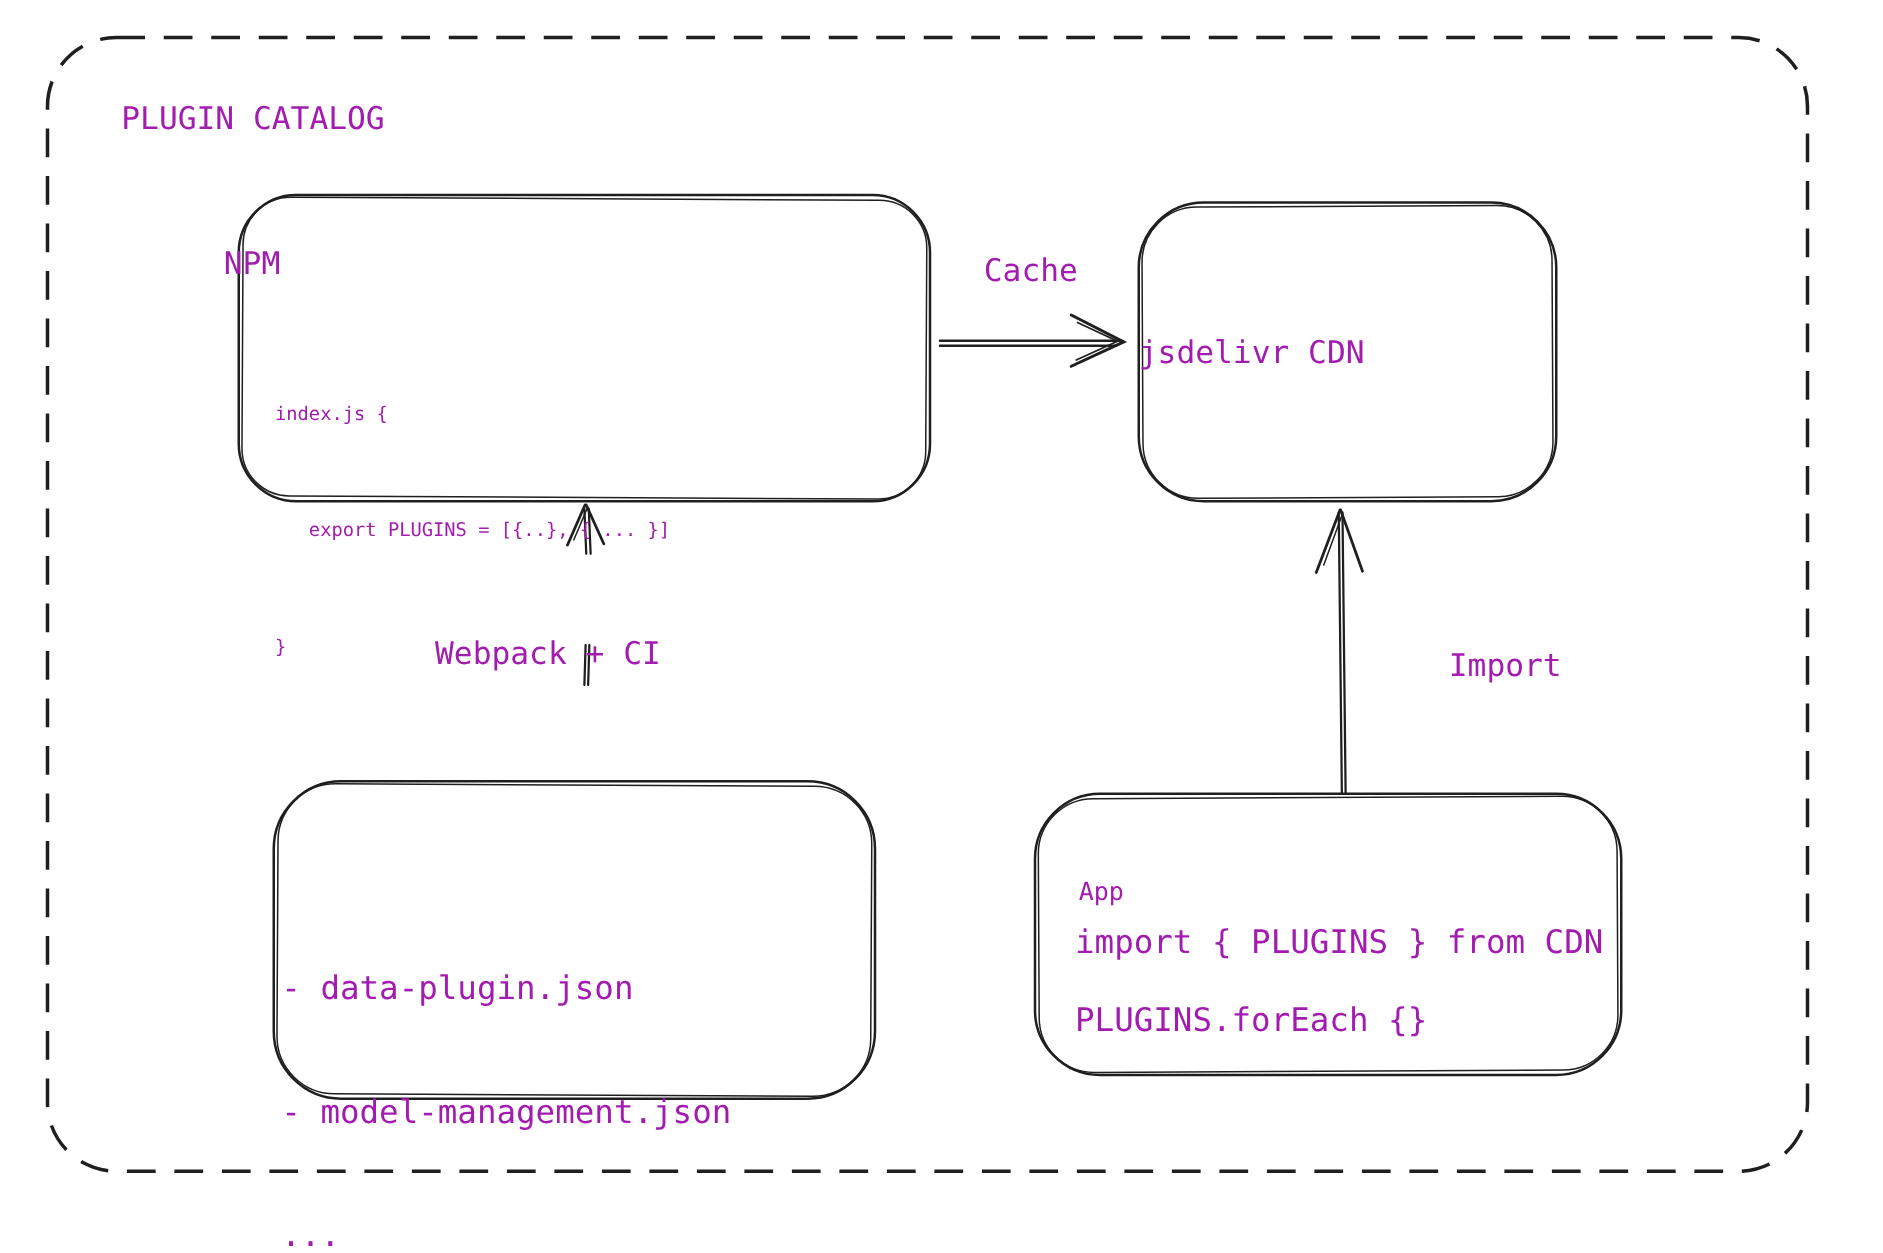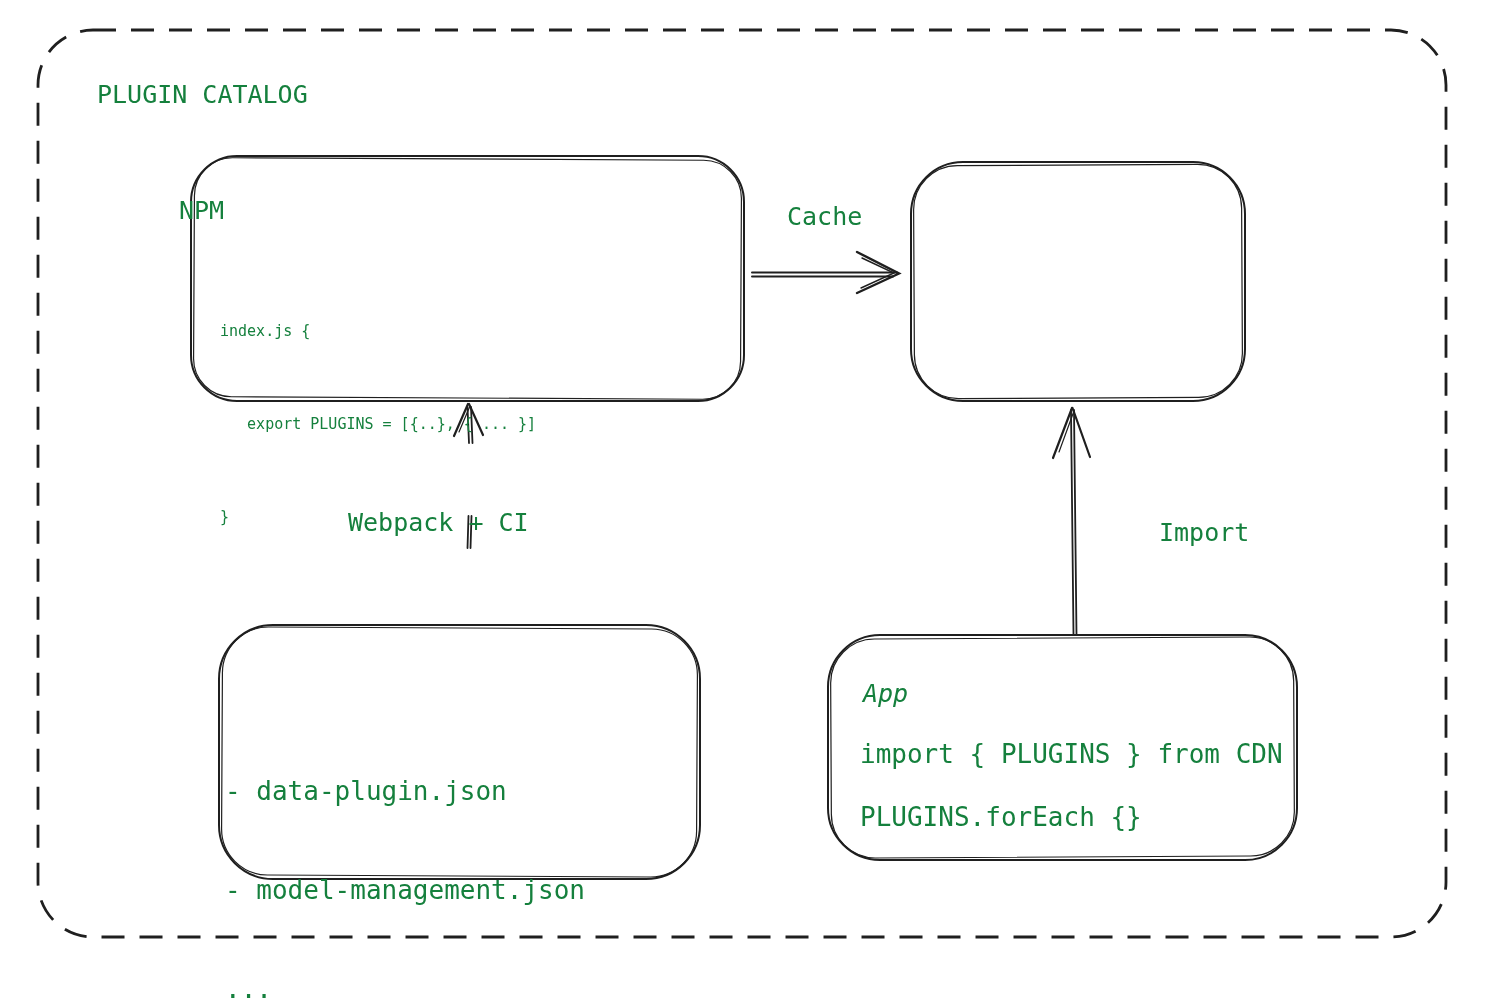--- a/index.html
+++ b/index.html
@@ -1,18 +1,18 @@
 <!DOCTYPE html>
 <html><head>
 <meta charset="utf-8">
 <style>
   html,body{margin:0;padding:0;background:#ffffff;}
   .canvas{
     position:relative;width:1506px;height:1002px;overflow:hidden;
-    background:#ffffff;color:#15803d;
+    background:#ffffff;color:#a21caf;
     font-family:"DejaVu Sans Mono","Liberation Mono",monospace;
   }
   .canvas svg{position:absolute;left:0;top:0;}
   .lbl{position:absolute;font-size:25px;line-height:28px;white-space:pre;}
   .center{text-align:left;}
   .code{position:absolute;font-size:15px;line-height:31px;white-space:pre;}
   .big{font-size:26px;}
 </style>
 </head>
 <body>
@@ -77,32 +77,33 @@
   <div class="lbl center" style="left:179px;top:197px;width:553px;">NPM</div>
 
   <div class="code" style="left:220px;top:254px;">
     <div>index.js {</div>
     <div>   export PLUGINS = [{..}, { ... }]</div>
     <div>}</div>
   </div>
 
   <div class="lbl" style="left:787px;top:203px;">Cache</div>
 
+  <div class="lbl center" style="left:911px;top:268px;width:334px;">jsdelivr CDN</div>
 
   <div class="lbl center" style="left:348px;top:448px;width:240px;line-height:30px;">
     <div>Webpack + CI</div>
   </div>
 
 
   <div class="code big" style="left:225px;top:709px;line-height:33px;">
     <div>- data-plugin.json</div>
     <div>- model-management.json</div>
     <div>...</div>
   </div>
 
-  <div class="lbl" style="left:863px;top:680px;font-size:25px;font-style:italic;">App</div>
+  <div class="lbl" style="left:863px;top:699px;font-size:20px;">App</div>
 
   <div class="code big" style="left:860px;top:739px;">import { PLUGINS } from CDN</div>
 
   <div class="code big" style="left:860px;top:802px;">PLUGINS.forEach {}</div>
 
   <div class="lbl" style="left:1159px;top:519px;">Import</div>
 </div>
 
 </body></html>

